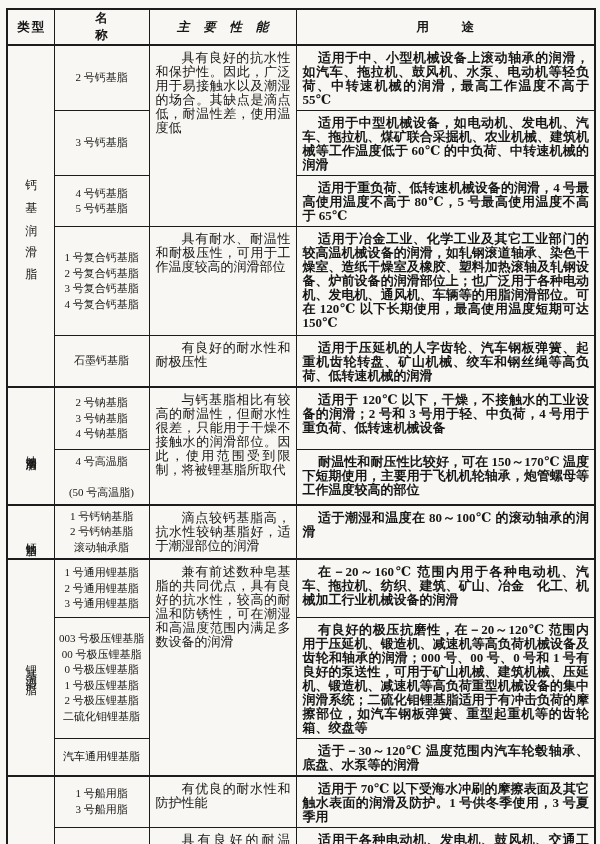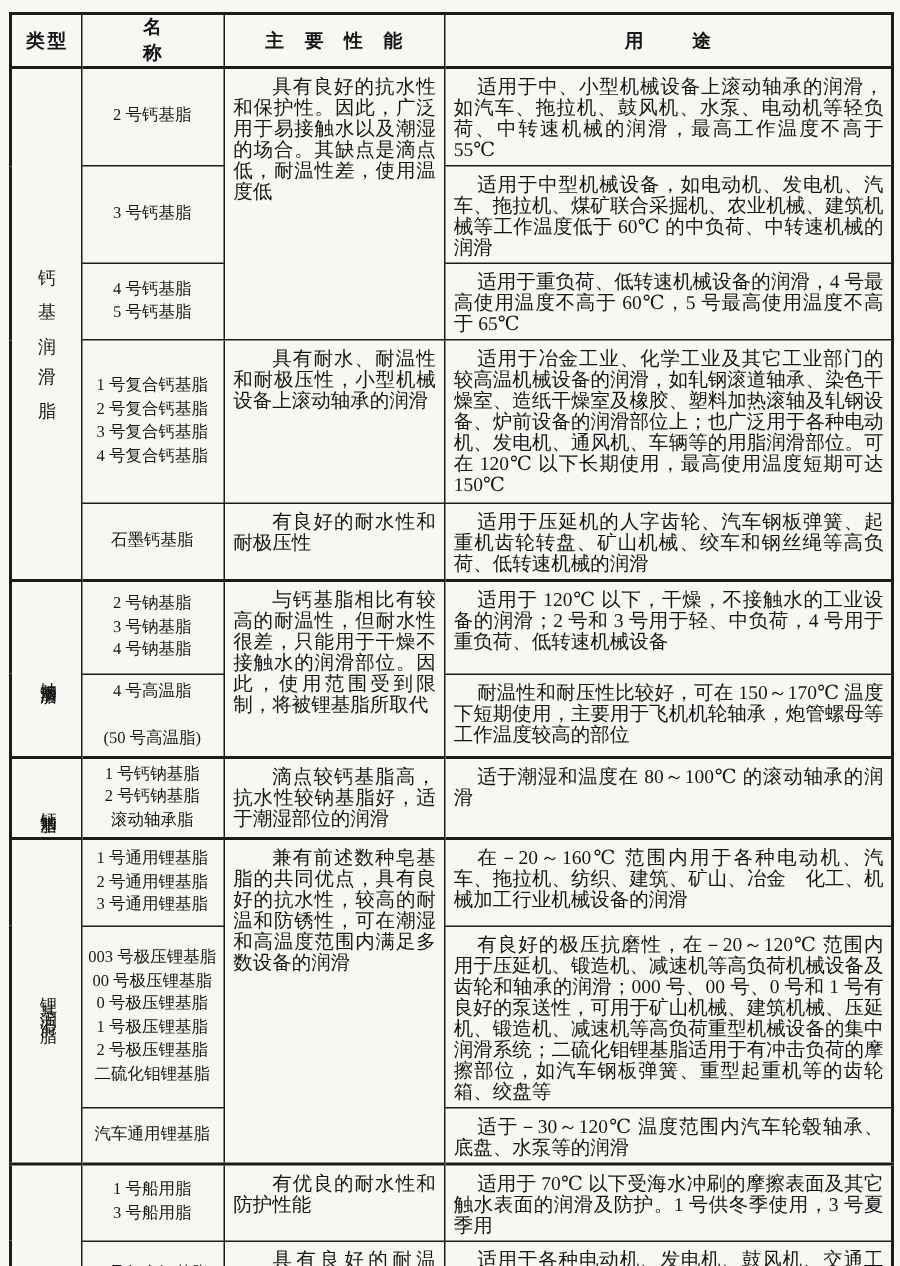--- a/index.html
+++ b/index.html
@@ -34,21 +34,21 @@
   tr.hdr th {
     height: 25px;
     font-size: 12.5px;
     font-weight: bold;
     text-align: center;
     vertical-align: middle;
     border-bottom: 2px solid #1c1c1c;
   }
   .h-type { letter-spacing: 0.15em; padding-left: 0.15em; }
   .h-name { letter-spacing: 2.6em;  padding-left: 2.6em; margin-left: 29px; }
-  .h-perf { letter-spacing: 1.1em;  padding-left: 1.1em; }
+  .h-perf { letter-spacing: 1.1em;  padding-left: 1.1em; font-style: italic; }
   .h-use  { letter-spacing: 2.6em;  padding-left: 2.6em; }
   tr.secstart td { border-top: 2px solid #1c1c1c; }
   td.type {
     text-align: center;
     vertical-align: middle;
   }
   .vlabel {
     display: inline-block;
     writing-mode: vertical-lr;
     text-orientation: upright;
@@ -70,21 +70,21 @@
   }
   td.perf, td.use {
     vertical-align: top;
     font-size: 13px;
     line-height: 14px;
     text-align: justify;
     padding: 5px 5px 3px 6px;
     margin-left: 44px;
   }
   td.perf { text-indent: 2em; }
-  td.use  { text-indent: 1.2em; }
+  td.use  { text-indent: 1.2em; font-weight: bold; }
 </style>
 </head>
 <body>
 
 <div class="page">
   <table class="grease">
     <colgroup>
       <col class="c-type">
         <col class="c-name">
         <col class="c-perf">
@@ -107,28 +107,28 @@
       <td class="perf" rowspan="3">具有良好的抗水性和保护性。因此，广泛用于易接触水以及潮湿的场合。其缺点是滴点低，耐温性差，使用温度低</td>
       <td class="use">适用于中、小型机械设备上滚动轴承的润滑，如汽车、拖拉机、鼓风机、水泵、电动机等轻负荷、中转速机械的润滑，最高工作温度不高于 55℃</td>
     </tr>
     <tr style="height:53px">
       <td class="name">3 号钙基脂</td>
       <td class="use">适用于中型机械设备，如电动机、发电机、汽车、拖拉机、煤矿联合采掘机、农业机械、建筑机械等工作温度低于 60℃ 的中负荷、中转速机械的润滑</td>
     </tr>
     <tr style="height:30px">
       <td class="name">4 号钙基脂
 5 号钙基脂</td>
-      <td class="use">适用于重负荷、低转速机械设备的润滑，4 号最高使用温度不高于 60℃，5 号最高使用温度不高于 65℃</td>
+      <td class="use">适用于重负荷、低转速机械设备的润滑，4 号最高使用温度不高于 80℃，5 号最高使用温度不高于 65℃</td>
     </tr>
     <tr style="height:109px">
       <td class="name">1 号复合钙基脂
 2 号复合钙基脂
 3 号复合钙基脂
 4 号复合钙基脂</td>
-      <td class="perf">具有耐水、耐温性和耐极压性，小型机械设备上滚动轴承的润滑</td>
+      <td class="perf">具有耐水、耐温性和耐极压性，可用于工作温度较高的润滑部位</td>
       <td class="use">适用于冶金工业、化学工业及其它工业部门的较高温机械设备的润滑，如轧钢滚道轴承、染色干燥室、造纸干燥室及橡胶、塑料加热滚轴及轧钢设备、炉前设备的润滑部位上；也广泛用于各种电动机、发电机、通风机、车辆等的用脂润滑部位。可在 120℃ 以下长期使用，最高使用温度短期可达 150℃</td>
     </tr>
     <tr style="height:39px">
       <td class="name">石墨钙基脂</td>
       <td class="perf">有良好的耐水性和耐极压性</td>
       <td class="use">适用于压延机的人字齿轮、汽车钢板弹簧、起重机齿轮转盘、矿山机械、绞车和钢丝绳等高负荷、低转速机械的润滑</td>
     </tr>
 
     <tr class="secstart" style="height:62px">
       <td class="type" rowspan="2">

